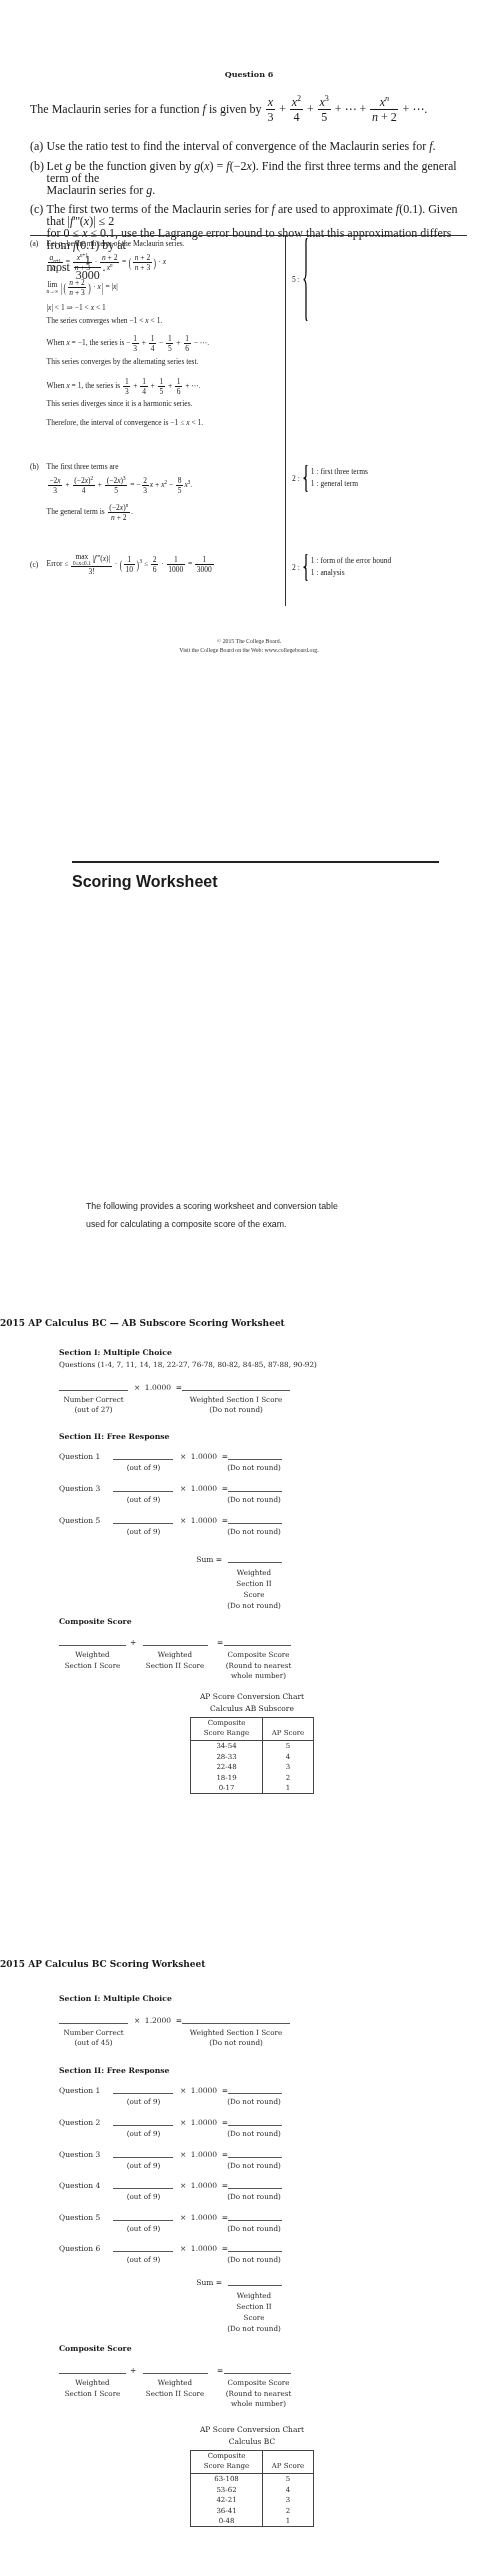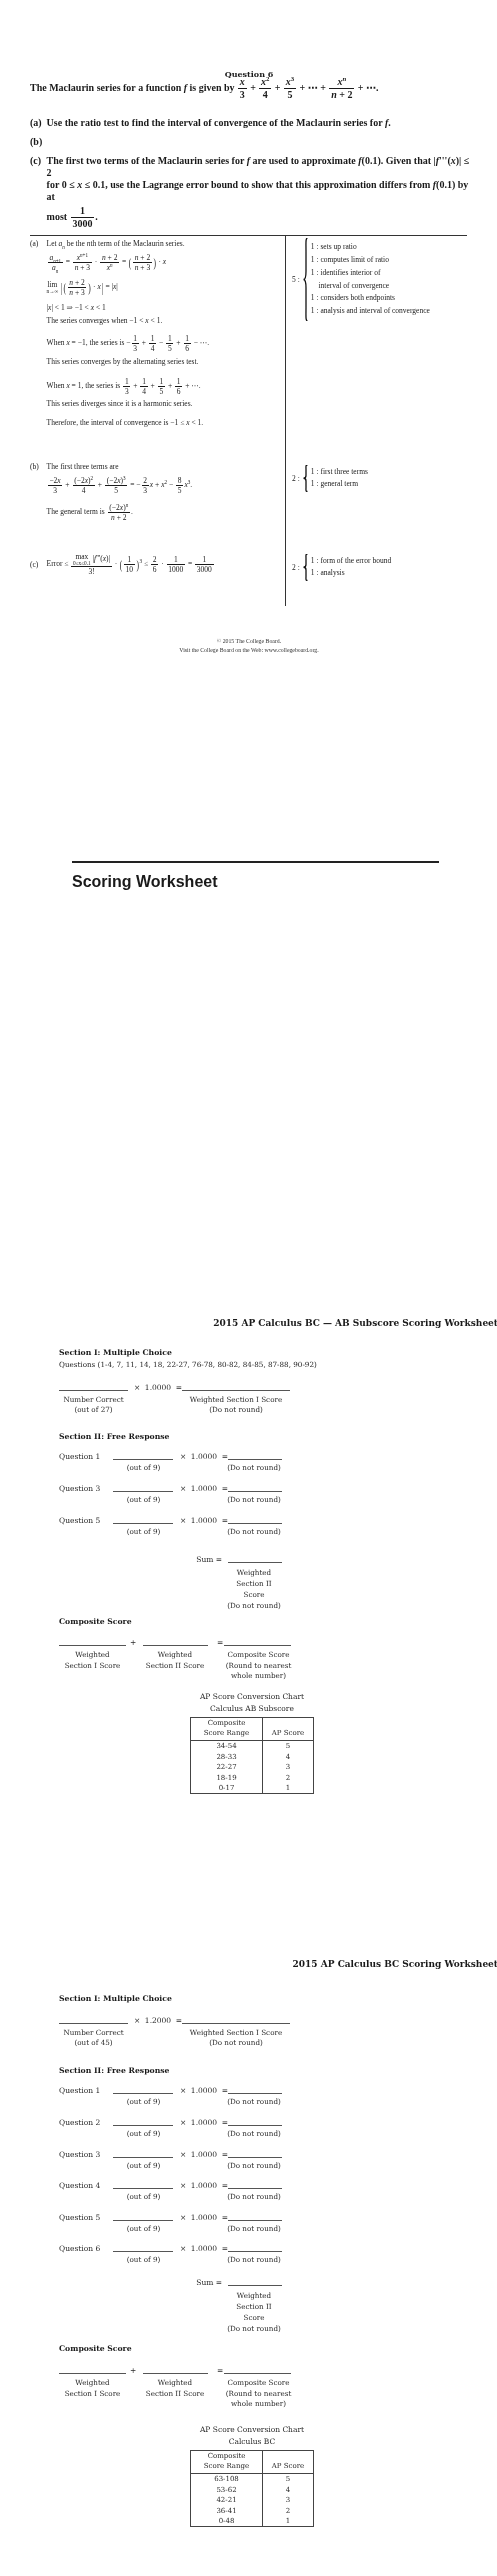--- a/index.html
+++ b/index.html
@@ -5,21 +5,21 @@
   html,body{margin:0;padding:0;background:#e8e8e8;}
   .page{position:relative;width:498px;height:2576px;margin:0 auto;background:#ffffff;color:#1a1a1a;overflow:hidden;}
   .abs{position:absolute;}
   
   .serif{font-family:"Liberation Serif","DejaVu Serif","DejaVu Sans",serif;}
   .slab{font-family:"DejaVu Serif","Liberation Serif",serif;}
   .sans{font-family:"Liberation Sans","DejaVu Sans",sans-serif;}
   
   .gl-header{top:16.6px;left:0;width:498px;text-align:center;font-weight:bold;font-size:9px;line-height:11.6px;letter-spacing:0.2px;}
   .gl-question{top:69px;left:0;width:498px;text-align:center;font-weight:bold;font-size:8px;}
-  .gl-problem{top:76px;left:30px;width:442px;font-size:10px;line-height:12px;font-weight:bold;}
+  .gl-problem{top:95px;left:30px;width:442px;font-size:12px;line-height:12px;}
   .prob-part{display:flex;}
   .prob-label{width:16.6px;flex:0 0 16.6px;}
   .hrule{left:30px;width:437px;height:0;border-top:0.8px solid #333;}
   .vrule{width:0;border-left:0.7px solid #333;}
   .sol{left:30px;width:252px;font-size:7.5px;line-height:10px;}
   .sol-row{display:flex;align-items:center;}
   .sol-label{width:16.6px;flex:0 0 16.6px;}
   .sol .ind{margin-left:16.6px;}
   .eq{font-family:"Liberation Serif","DejaVu Serif","DejaVu Sans",serif;}
   .it{font-style:italic;}
@@ -35,21 +35,21 @@
   .score-points{margin-right:2.8px;white-space:nowrap;}
   .score-brace{flex:0 0 5px;margin-right:3.3px;}
   .score-items{display:flex;flex-direction:column;line-height:12.7px;}
   .score-items .cont{margin-left:7.7px;}
   .gl-footer{left:0;width:498px;text-align:center;font-size:5.8px;line-height:9.4px;color:#333;}
   
   .thick-rule{left:72px;width:367px;height:0;border-top:2.2px solid #222;}
   .cover-title{left:72px;font-weight:bold;font-size:16px;color:#1a1a1a;}
   .cover-desc{left:86px;font-size:8.8px;line-height:17.7px;color:#222;}
   
-  .ws-title{left:0;width:498px;text-align:right;font-weight:bold;font-size:9px;}
+  .ws-title{left:0;width:498px;text-align:left;font-weight:bold;font-size:9px;}
   .ws-h2{left:59px;font-weight:bold;font-size:7.7px;}
   .ws-note{left:59px;font-size:7.2px;color:#222;}
   .wrow{position:absolute;left:59px;width:343px;height:55px;font-size:7.5px;color:#2a2a2a;}
   .wrow > span{position:absolute;white-space:nowrap;}
   .blank{display:inline-block;height:0;border-bottom:0.7px solid #555;}
   .mult{word-spacing:2.2px;}
   .wlbl{font-size:7.2px;text-align:center;color:#2a2a2a;}
   .sum-label{text-align:right;}
   
   .chart{left:155px;width:194px;text-align:center;font-size:7.5px;color:#2a2a2a;}
@@ -71,20 +71,24 @@
   <div class="abs slab gl-question">Question 6</div>
 
   <div class="abs serif gl-problem">
     <div class="eq">The Maclaurin series for a function <span class="it">f</span> is given by <span class="frac"><span class="num"><span class="it">x</span></span><span class="den">3</span></span> + <span class="frac"><span class="num"><span class="it">x</span><sup>2</sup></span><span class="den">4</span></span> + <span class="frac"><span class="num"><span class="it">x</span><sup>3</sup></span><span class="den">5</span></span> + ⋯ + <span class="frac"><span class="num"><span class="it">x</span><sup><span class="it">n</span></sup></span><span class="den"><span class="it">n</span> + 2</span></span> + ⋯.</div>
     <div class="prob-part" style="margin-top:15.5px;">
       <span class="prob-label">(a)</span>
       <span class="eq">Use the ratio test to find the interval of convergence of the Maclaurin series for <span class="it">f</span>.</span>
     </div>
     <div class="prob-part" style="margin-top:7.7px;">
       <span class="prob-label">(b)</span>
+      <span>
+        <span class="eq" style="display:block;">Let <span class="it">g</span> be the function given by <span class="it">g</span>(<span class="it">x</span>) = <span class="it">f</span>(−2<span class="it">x</span>). Find the first three terms and the general term of the</span>
+        <span class="eq" style="display:block;">Maclaurin series for <span class="it">g</span>.</span>
+      </span>
     </div>
     <div class="prob-part" style="margin-top:6.6px;">
       <span class="prob-label">(c)</span>
       <span>
         <span class="eq" style="display:block;">The first two terms of the Maclaurin series for <span class="it">f</span> are used to approximate <span class="it">f</span>(0.1). Given that |<span class="it">f</span>'''(<span class="it">x</span>)| ≤ 2</span>
         <span class="eq" style="display:block;">for 0 ≤ <span class="it">x</span> ≤ 0.1, use the Lagrange error bound to show that this approximation differs from <span class="it">f</span>(0.1) by at</span>
         <span class="eq" style="display:block;margin-top:2.2px;">most <span class="frac"><span class="num">1</span><span class="den">3000</span></span>.</span>
       </span>
     </div>
   </div>
@@ -106,28 +110,20 @@
     <div class="eq ind" style="margin-bottom:3.3px;">When <span class="it">x</span> = 1, the series is <span class="frac"><span class="num">1</span><span class="den">3</span></span> + <span class="frac"><span class="num">1</span><span class="den">4</span></span> + <span class="frac"><span class="num">1</span><span class="den">5</span></span> + <span class="frac"><span class="num">1</span><span class="den">6</span></span> + ⋯.</div>
     <div class="eq ind" style="margin-bottom:8.8px;">This series diverges since it is a harmonic series.</div>
     <div class="eq ind">Therefore, the interval of convergence is −1 ≤ <span class="it">x</span> &lt; 1.</div>
   </div>
 
   <div class="abs serif score" style="top:238px;">
     <span class="score-points">5 :</span>
     <svg class="score-brace" width="5" height="83" viewBox="0 0 10 100" preserveAspectRatio="none">
         <path d="M9 0 C5 0 6 6 6 16 L6 40 C6 47 4 50 1 50 C4 50 6 53 6 60 L6 84 C6 94 5 100 9 100" fill="none" stroke="#111" stroke-width="1.3" vector-effect="non-scaling-stroke"></path>
       </svg>
-    <span class="score-items">
-      <span>1 : sets up ratio</span>
-      <span>1 : computes limit of ratio</span>
-      <span>1 : identifies interior of</span>
-      <span class="cont">interval of convergence</span>
-      <span>1 : considers both endpoints</span>
-      <span>1 : analysis and interval of convergence</span>
-    </span>
   </div>
 
   <div class="abs serif sol" style="top:462px;">
     <div class="sol-row" style="margin-bottom:4.4px;">
       <span class="sol-label">(b)</span>
       <span class="eq">The first three terms are</span>
     </div>
     <div class="eq ind" style="margin-bottom:7.7px;"><span class="frac"><span class="num">−2<span class="it">x</span></span><span class="den">3</span></span> + <span class="frac"><span class="num">(−2<span class="it">x</span>)<sup>2</sup></span><span class="den">4</span></span> + <span class="frac"><span class="num">(−2<span class="it">x</span>)<sup>3</sup></span><span class="den">5</span></span> = −<span class="frac"><span class="num">2</span><span class="den">3</span></span><span class="it">x</span> + <span class="it">x</span><sup>2</sup> − <span class="frac"><span class="num">8</span><span class="den">5</span></span><span class="it">x</span><sup>3</sup>.</div>
     <div class="eq ind">The general term is <span class="frac"><span class="num">(−2<span class="it">x</span>)<sup><span class="it">n</span></sup></span><span class="den"><span class="it">n</span> + 2</span></span>.</div>
   </div>
@@ -161,20 +157,24 @@
     </span>
   </div>
 
   <div class="abs serif gl-footer" style="top:637px;">
     <div>© 2015 The College Board.</div>
     <div>Visit the College Board on the Web: www.collegeboard.org.</div>
   </div>
 
   <div class="abs thick-rule" style="top:861px;"></div>
   <div class="abs sans cover-title" style="top:873px;">Scoring Worksheet</div>
+  <div class="abs sans cover-desc" style="top:1198px;">
+    <div>The following provides a scoring worksheet and conversion table</div>
+    <div>used for calculating a composite score of the exam.</div>
+  </div>
 
   <div class="abs slab ws-title" style="top:1318px;">2015 AP Calculus BC — AB Subscore Scoring Worksheet</div>
   <div class="abs slab ws-h2" style="top:1348px;">Section I: Multiple Choice</div>
   <div class="abs slab ws-note" style="top:1360px;">Questions (1-4, 7, 11, 14, 18, 22-27, 76-78, 80-82, 84-85, 87-88, 90-92)</div>
 
   <div class="wrow slab" style="top:1383px;">
     <span class="blank" style="left:0;width:69px;top:7.2px;"></span>
     <span class="mult" style="left:75px;top:0;">× 1.0000 =</span>
     <span class="blank" style="left:123px;width:108px;top:7.2px;"></span>
     <span class="wlbl" style="left:-5.5px;width:80px;top:11.6px;">Number Correct</span>
@@ -254,21 +254,21 @@
       <tbody>
         <tr>
             <td>34-54</td>
             <td>5</td>
           </tr>
         <tr>
             <td>28-33</td>
             <td>4</td>
           </tr>
         <tr>
-            <td>22-27</td>
+            <td>22-48</td>
             <td>3</td>
           </tr>
         <tr>
             <td>18-19</td>
             <td>2</td>
           </tr>
         <tr>
             <td>0-17</td>
             <td>1</td>
           </tr>

